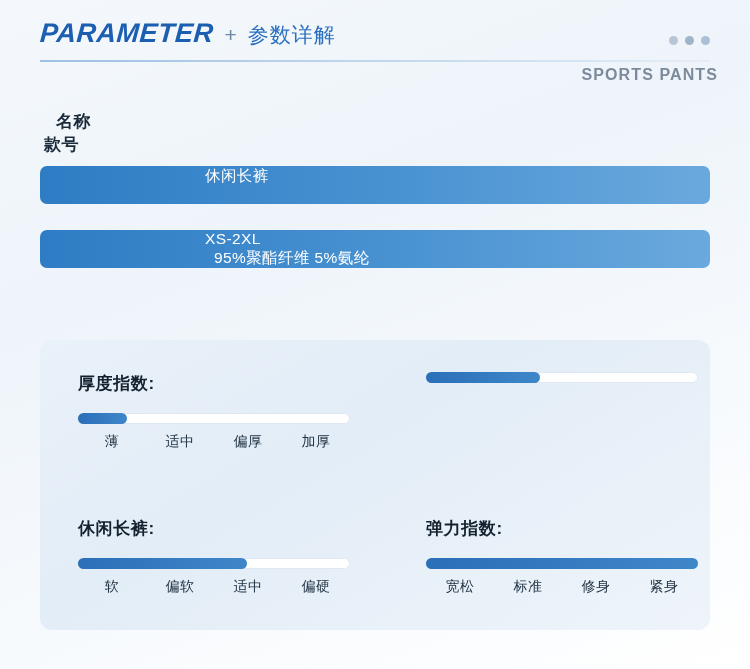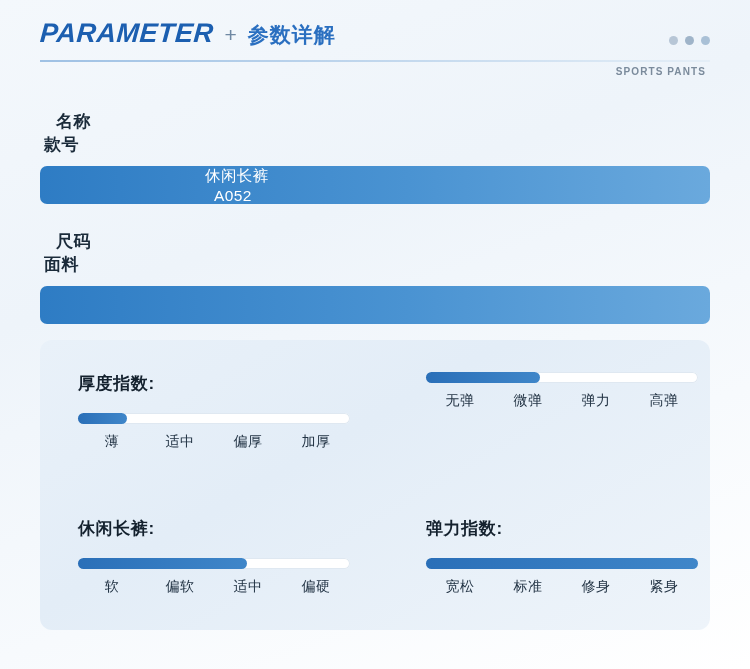--- a/index.html
+++ b/index.html
@@ -44,21 +44,21 @@
     transform: skewX(-4deg);
   }
   .param-plus {
     font-size: 21px;
     font-weight: 400;
     color: #6f88a3;
     margin: 0 2px;
   }
   .param-cn {
     font-size: 21px;
-    font-weight: 700;
+    font-weight: 400;
     color: #2a6fc0;
     letter-spacing: 1px;
   }
   .header-rule {
     position: absolute;
     left: 0;
     top: 42px;
     width: 670px;
     height: 2px;
     background: linear-gradient(to right, #9fc1e4 0%, #c4d9ee 55%, #e4eef7 100%);
@@ -75,23 +75,23 @@
     width: 9px;
     height: 9px;
     border-radius: 50%;
     background: #b7c6d6;
   }
   .dot.d2 { background: #9fb4c9; }
   .dot.d3 { background: #a9c0d6; }
 
   .sub-label {
     position: absolute;
-    right: 44px;
+    right: 32px;
     top: 66px;
-    font-size: 10px;
+    font-size: 16px;
     letter-spacing: 1.1px;
     color: #7b8b9c;
     font-weight: 600;
   }
 
   
   .spec {
     position: absolute;
     left: 40px;
     top: 110px;
@@ -212,28 +212,25 @@
   <div class="sub-label">SPORTS PANTS</div>
 
   <div class="spec">
 
     <div class="spec-row spec-head">
       <div class="cell c1">名称</div>
       <div class="cell c2">款号</div>
     </div>
     <div class="spec-row spec-values">
       <div class="cell c1">休闲长裤</div>
-      <div class="cell c2">A052</div>
-    </div>
-
-    <div class="spec-row spec-head">
-      <div class="cell c1">尺码</div>
-      <div class="cell c2">面料</div>
-    </div>
+    </div>
+
     <div class="spec-row spec-values">
+      <div class="cell c1">XS-2XL</div>
+      <div class="cell c2">95%聚酯纤维 5%氨纶</div>
     </div>
 
   </div>
 
   <div class="panel">
     <div class="grid">
 
       <div class="idx">
         <div class="idx-title">厚度指数:</div>
         <div class="bar-track">
@@ -244,26 +241,20 @@
           <div class="tick">适中</div>
           <div class="tick">偏厚</div>
           <div class="tick">加厚</div>
         </div>
       </div>
 
       <div class="idx">
         <div class="bar-track">
           <div class="bar-fill" style="width: 42%;"></div>
         </div>
-        <div class="ticks">
-          <div class="tick">无弹</div>
-          <div class="tick">微弹</div>
-          <div class="tick">弹力</div>
-          <div class="tick">高弹</div>
-        </div>
       </div>
 
       <div class="idx">
         <div class="idx-title">休闲长裤:</div>
         <div class="bar-track">
           <div class="bar-fill" style="width: 62%;"></div>
         </div>
         <div class="ticks">
           <div class="tick">软</div>
           <div class="tick">偏软</div>

